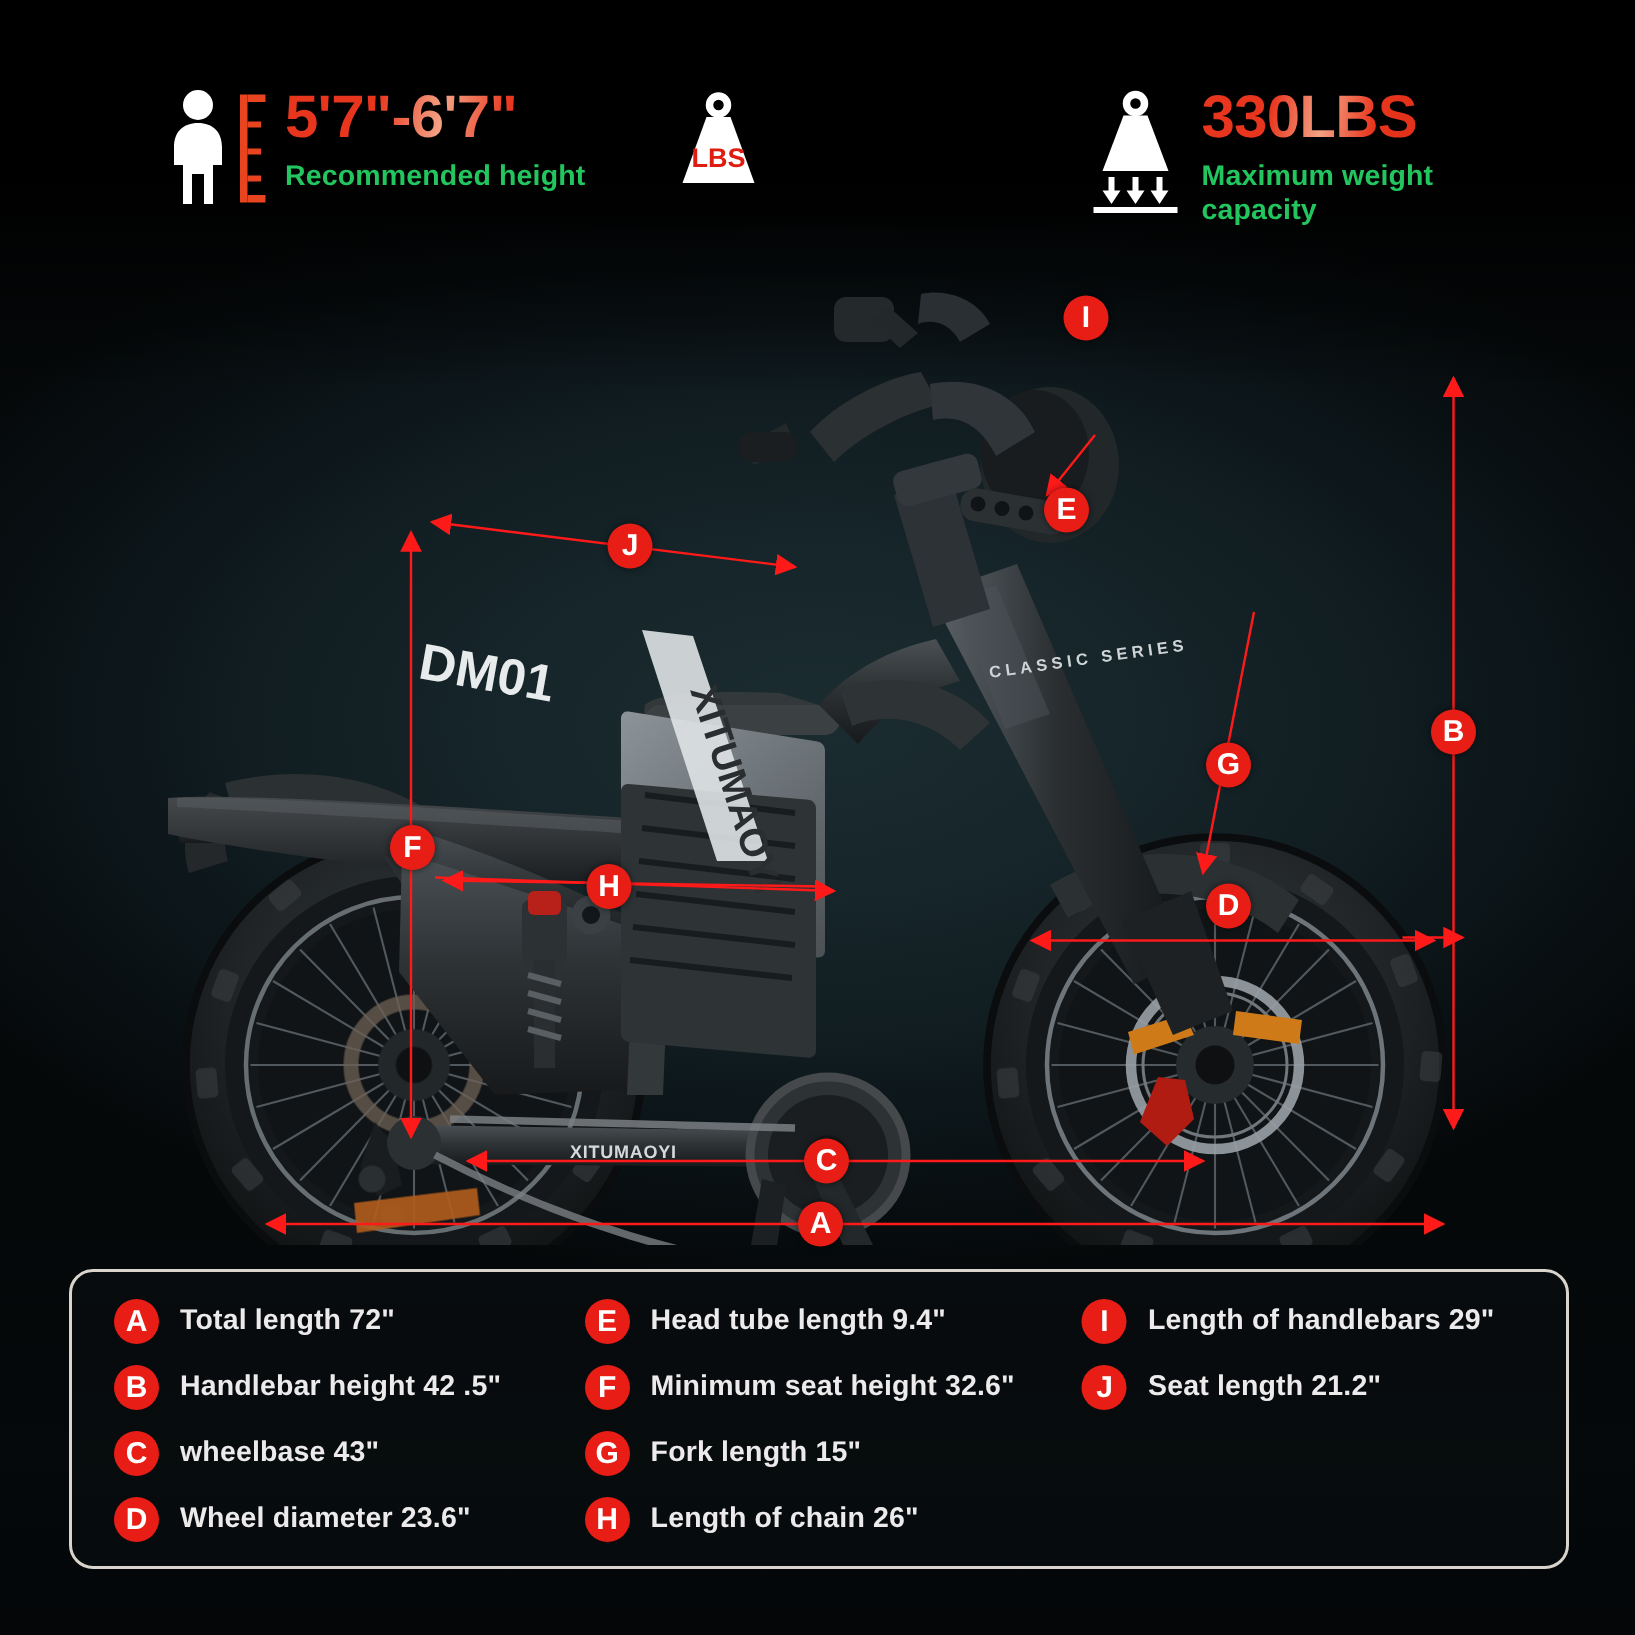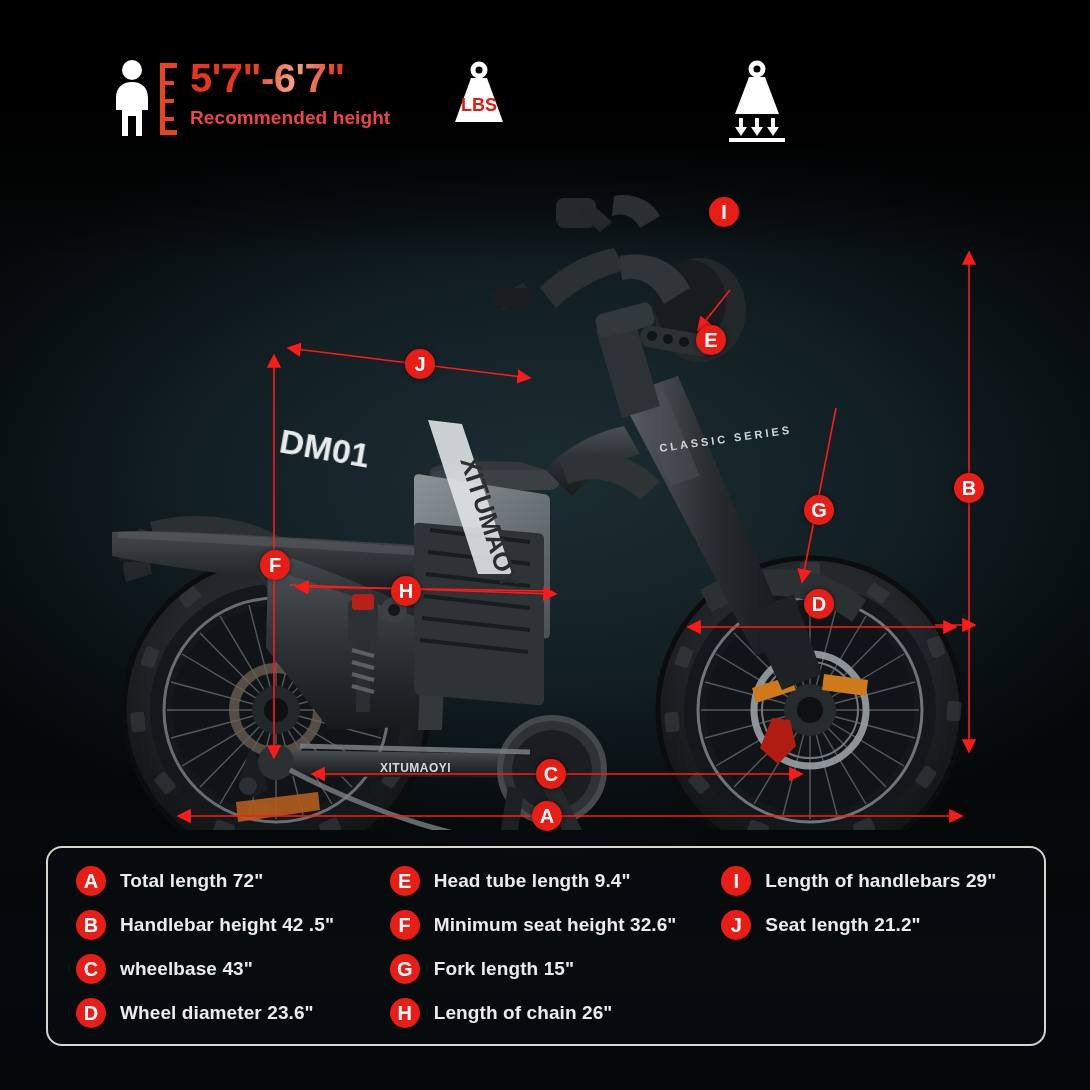--- a/index.html
+++ b/index.html
@@ -45,21 +45,21 @@
   .spec-value{
     font-size:40px; font-weight:bold; letter-spacing:-0.5px;
     line-height:1.0;
     background:linear-gradient(100deg,#e8351d 0%,#e8351d 30%,#f4a183 52%,#e8351d 74%,#df2f16 100%);
     -webkit-background-clip:text; background-clip:text;
     -webkit-text-fill-color:transparent; color:#e8351d;
     white-space:nowrap;
   }
   .spec-label{
     margin-top:8px;
-    font-size:19px; font-weight:bold; color:#ef4444;
+    font-size:19px; font-weight:bold; color:#22c55e;
     line-height:1.22; letter-spacing:0.1px;
     white-space:pre-line;
   }
   #spec-0{ left:112px; top:58px; }
   #spec-1{ left:447px; top:58px; }
   #spec-2{ left:725px; top:58px; }
 
   
   .bike-stage{
     position:absolute; left:0; top:170px; width:1090px; height:660px;
@@ -163,20 +163,25 @@
         <g fill="#fff">
           <rect x="14" y="60" width="4" height="11"></rect>
           <path d="M10 69 L22 69 L16 78 Z"></path>
           <rect x="30" y="60" width="4" height="11"></rect>
           <path d="M26 69 L38 69 L32 78 Z"></path>
           <rect x="46" y="60" width="4" height="11"></rect>
           <path d="M42 69 L54 69 L48 78 Z"></path>
         </g>
         <rect x="4" y="80" width="56" height="4" fill="#fff"></rect>
       </svg>
+    </span>
+    <span class="spec-text">
+      <span class="spec-value">330LBS</span>
+      <span class="spec-label">Maximum weight
+capacity</span>
     </span>
   </div>
 </div>
 
 <div class="bike-stage">
 <svg class="bike-svg" width="1090" height="660" viewBox="0 0 1090 660">
   <defs>
     <radialGradient id="tireG" cx="50%" cy="35%" r="70%">
       <stop offset="0%" stop-color="#33383b"></stop>
       <stop offset="55%" stop-color="#202426"></stop>

